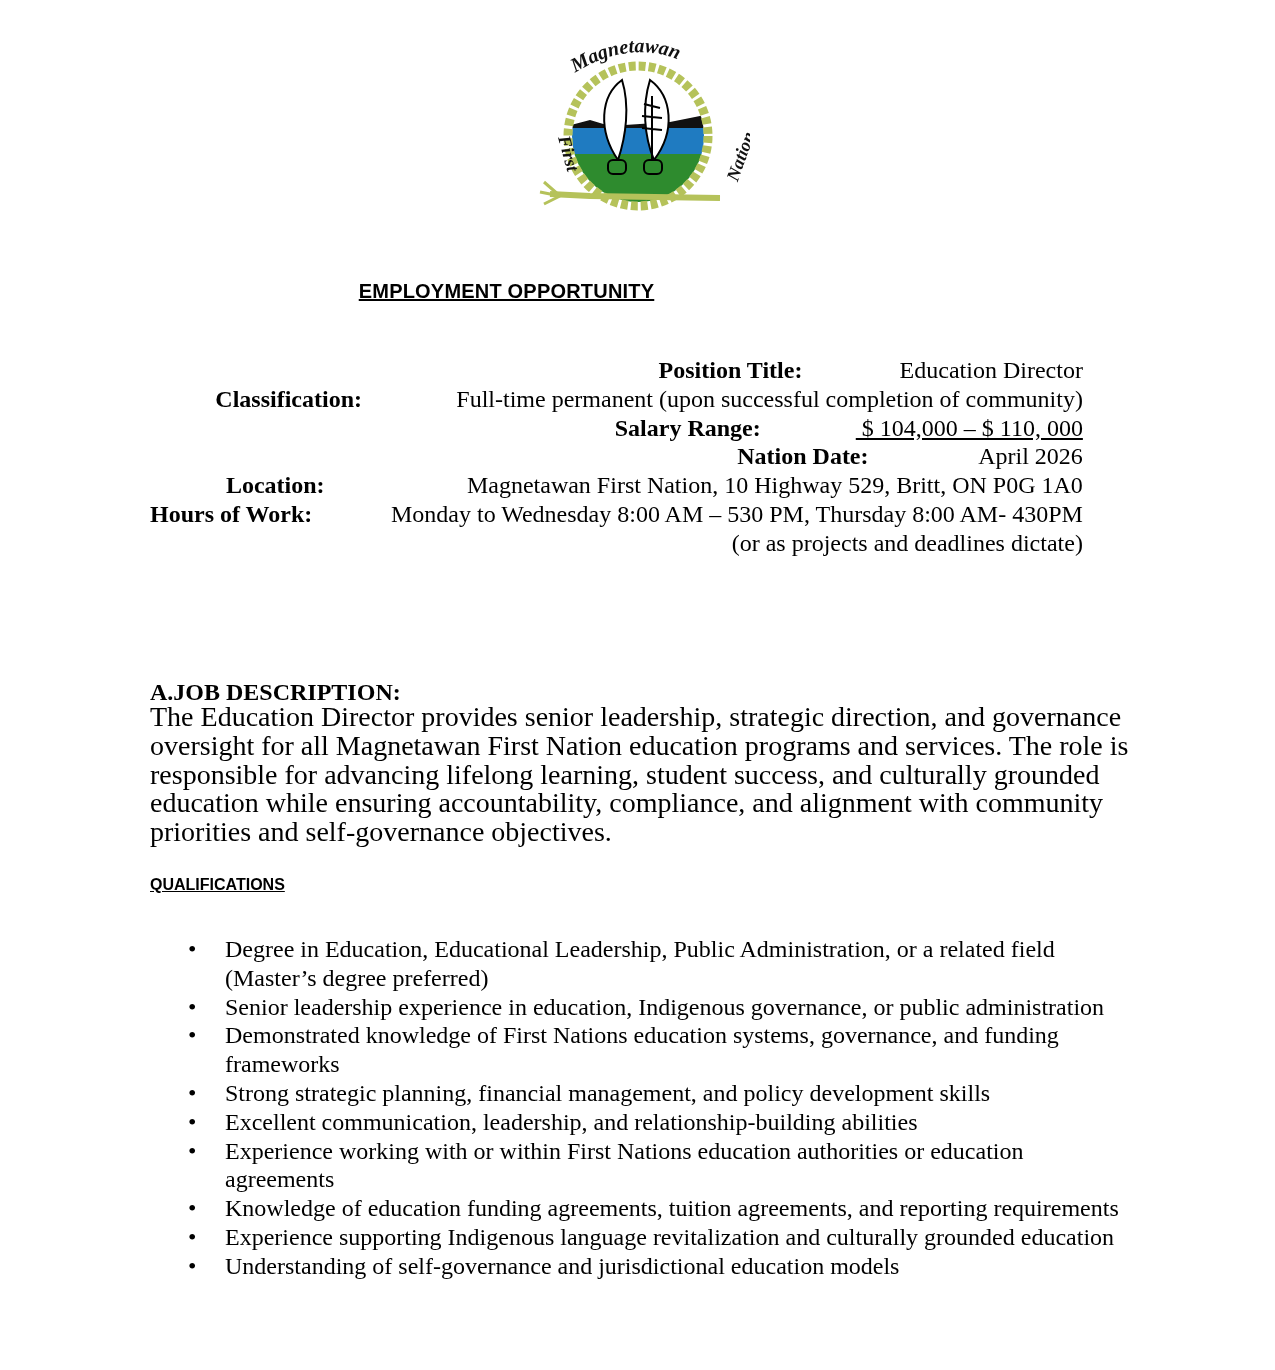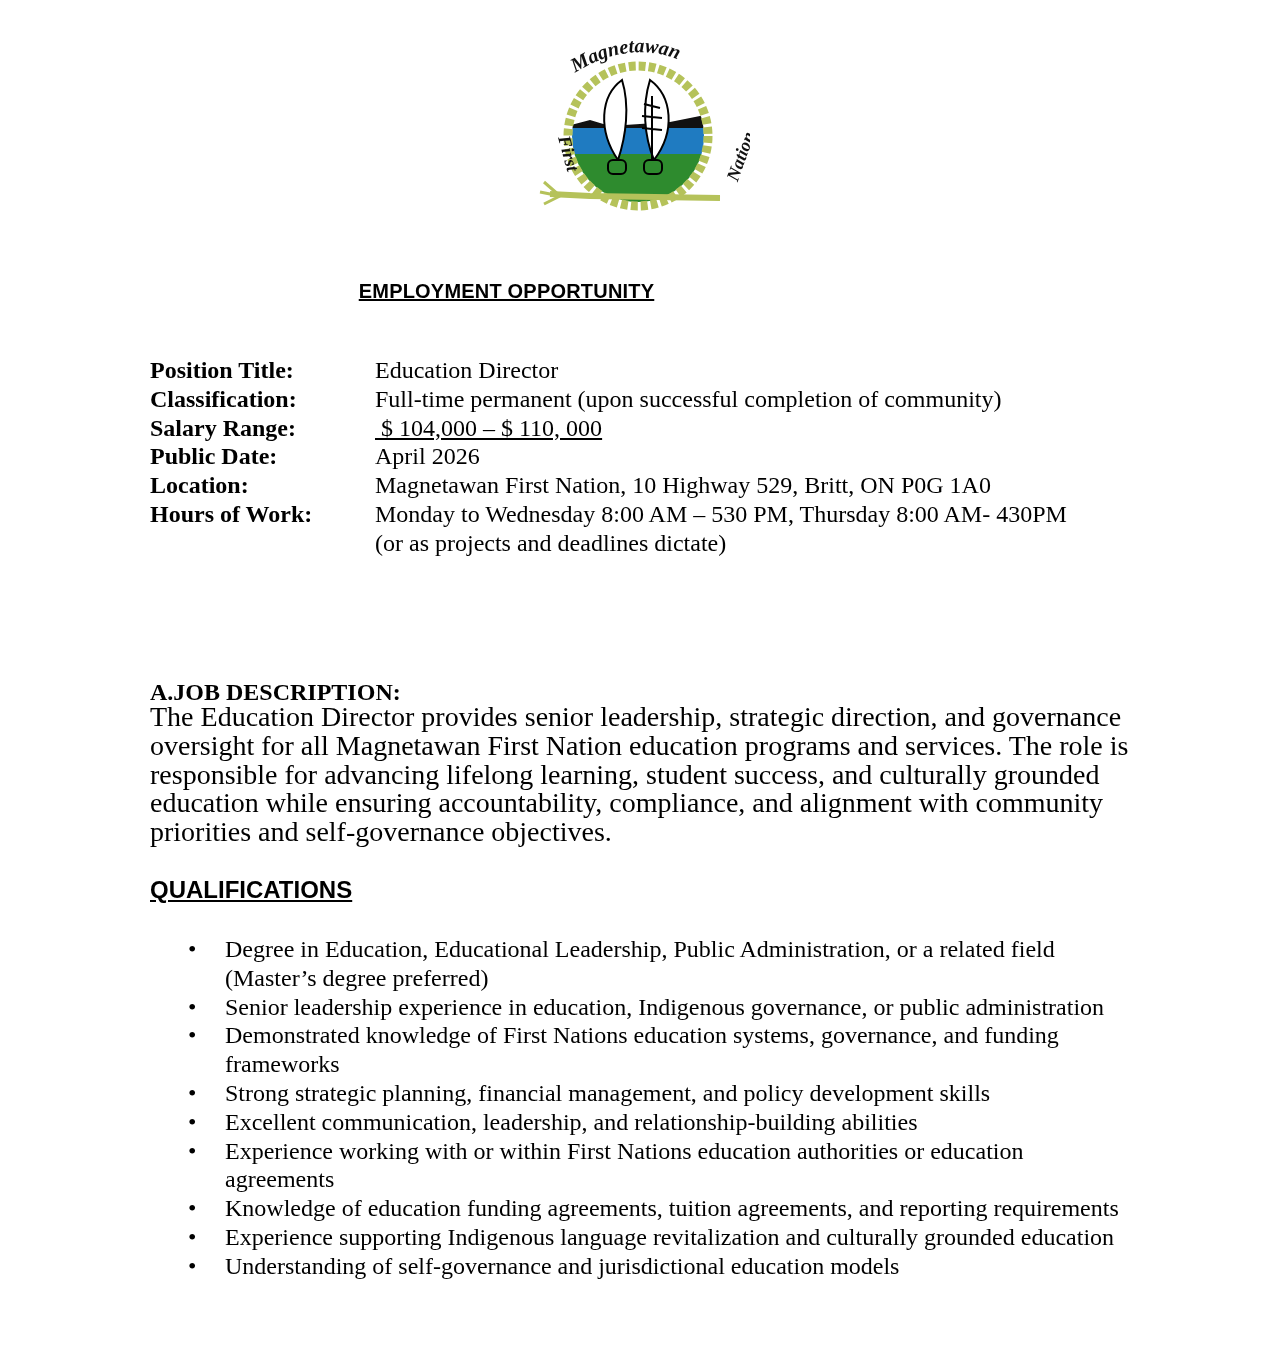--- a/index.html
+++ b/index.html
@@ -1,25 +1,25 @@
 <!DOCTYPE html>
 <html><head>
   <meta charset="utf-8">
   <style>
     html, body { margin: 0; padding: 0; background: #ffffff; }
     body { width: 1275px; height: 1370px; position: relative; overflow: hidden; color: #000; font-family: "Liberation Serif", serif; }
     .logo { position: absolute; left: 530px; top: 36px; width: 220px; height: 180px; }
     .title { position: absolute; left: 0; width: 1013px; top: 280px; text-align: center; font-family: "Liberation Sans", sans-serif; font-weight: bold; font-size: 20px; text-decoration: underline; letter-spacing: 0.2px; }
     .fields { position: absolute; left: 150px; top: 356px; font-size: 24px; line-height: 28.8px; }
-    .field-row { display: flex; }
+    .field-row { display: flex; justify-content: flex-end; }
     .field-label { width: 225px; font-weight: bold; flex: none; }
-    .field-value { flex: none; }
+    .field-value { flex: none; margin-left: 16px; }
     .sec-a { position: absolute; left: 150px; top: 679px; font-size: 24px; font-weight: bold; }
     .desc { position: absolute; left: 150px; top: 703px; width: 980px; font-size: 28px; line-height: 28.8px; }
-    .qual { position: absolute; left: 150px; top: 876px; font-family: "Liberation Sans", sans-serif; font-weight: bold; font-size: 24px; text-decoration: underline; }
+    .qual { position: absolute; left: 150px; top: 876px; font-family: "Liberation Sans", sans-serif; font-weight: bold; font-size: 16px; text-decoration: underline; }
     .bullets { position: absolute; left: 150px; top: 935px; width: 980px; font-size: 24px; line-height: 28.8px; margin: 0; padding: 0; list-style: none; }
     .bullets li { position: relative; padding-left: 75px; }
     .bullets li .dot { position: absolute; left: 38px; top: 0; }
   </style>
 </head>
 <body>
 
 <div class="logo">
   <svg width="220" height="180" viewBox="0 0 220 180">
     <defs>
@@ -64,21 +64,21 @@
   </div>
   <div class="field-row">
     <span class="field-label">Classification:</span>
     <span class="field-value">Full-time permanent (upon successful completion of community)</span>
   </div>
   <div class="field-row">
     <span class="field-label">Salary Range:</span>
     <span class="field-value" style="white-space:pre;text-decoration:underline;"> $ 104,000 – $ 110, 000</span>
   </div>
   <div class="field-row">
-    <span class="field-label">Public Date:</span>
+    <span class="field-label">Nation Date:</span>
     <span class="field-value">April 2026</span>
   </div>
   <div class="field-row">
     <span class="field-label">Location:</span>
     <span class="field-value">Magnetawan First Nation, 10 Highway 529, Britt, ON P0G 1A0</span>
   </div>
   <div class="field-row">
     <span class="field-label">Hours of Work:</span>
     <span class="field-value">Monday to Wednesday 8:00 AM – 530 PM, Thursday 8:00 AM- 430PM</span>
   </div>

